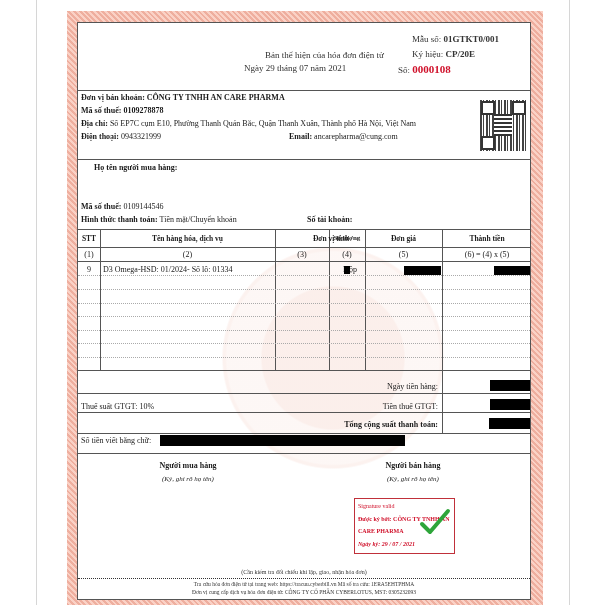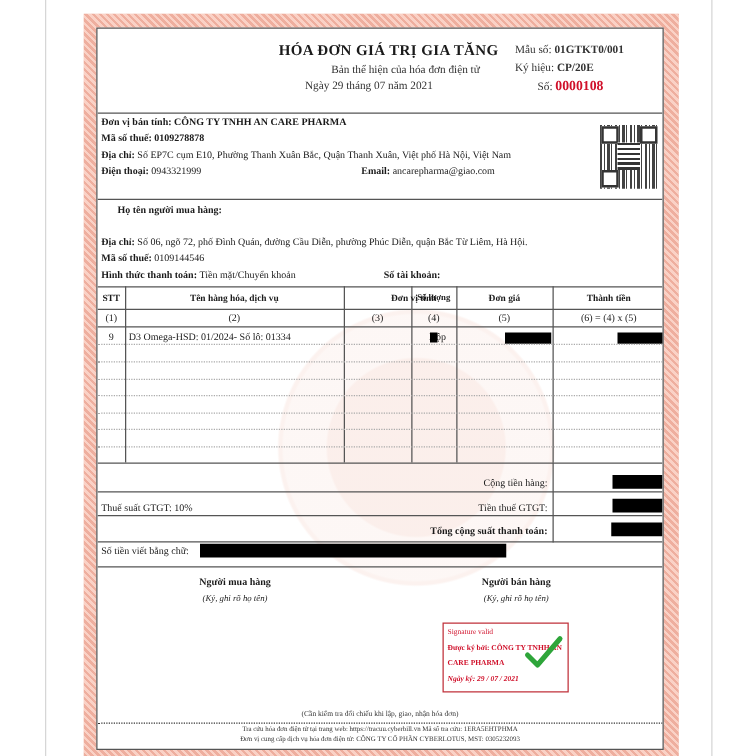--- a/index.html
+++ b/index.html
@@ -64,62 +64,58 @@
 </style>
 </head>
 <body>
 
 <div class="page"></div>
 <div class="frame"></div>
 
 <div class="inner">
   <div class="watermark"></div>
 
-  <div class="abs title" style="left:145px; top:10px;">HÓA ĐƠN GIÁ TRỊ GIA TĂNG</div>
   <div class="abs sub" style="left:172px; top:27px;margin-left:15px;">Bản thể hiện của hóa đơn điện tử</div>
   <div class="abs sub" style="left:166px; top:40px;">Ngày  29  tháng  07  năm  2021</div>
 
   <div class="abs sub" style="left:334px; top:11px;">
     <span>Mẫu số: </span><b>01GTKT0/001</b>
   </div>
   <div class="abs sub" style="left:334px; top:26px;">
     <span>Ký hiệu: </span><b>CP/20E</b>
   </div>
-  <div class="abs sub" style="left:352px; top:40px;">
+  <div class="abs sub" style="left:320px; top:40px;">
     <span>Số: </span><b class="red" style="font-size:11px;">0000108</b>
   </div>
 
   <div class="hline" style="top:67px;"></div>
 
   <div class="abs t8" style="left:3px; top:70px;">
-    <b>Đơn vị bán tính: </b><b>CÔNG TY TNHH AN CARE PHARMA</b>
+    <b>Đơn vị bán khoản: </b><b>CÔNG TY TNHH AN CARE PHARMA</b>
   </div>
   <div class="abs t8" style="left:3px; top:83px;">
     <b>Mã số thuế: </b><b>0109278878</b>
   </div>
   <div class="abs t8" style="left:3px; top:96px;">
-    <b>Địa chỉ: </b><span> Số EP7C cụm E10, Phường Thanh Xuân Bắc, Quận Thanh Xuân, Việt phố Hà Nội, Việt Nam</span>
+    <b>Địa chỉ: </b><span> Số EP7C cụm E10, Phường Thanh Quán Bắc, Quận Thanh Xuân, Thành phố Hà Nội, Việt Nam</span>
   </div>
   <div class="abs t8" style="left:3px; top:109px;">
     <b>Điện thoại: </b><span>0943321999</span>
   </div>
   <div class="abs t8" style="left:211px; top:109px;">
-    <b>Email: </b><span>ancarepharma@giao.com</span>
+    <b>Email: </b><span>ancarepharma@cung.com</span>
   </div>
   <div class="qr">
       <div class="c3"></div>
       <div class="mid"></div>
     </div>
 
   <div class="hline" style="top:136px;"></div>
 
   <div class="abs t8 b" style="left:16px; top:140px;">Họ tên người mua hàng:</div>
-  <div class="abs t8" style="left:3px; top:166px;">
-    <b>Địa chỉ: </b><span>Số 06, ngõ 72, phố Đình Quán, đường Cầu Diễn, phường Phúc Diễn, quận Bắc Từ Liêm, Hà Hội.</span>
-  </div>
   <div class="abs t8" style="left:3px; top:179px;">
     <b>Mã số thuế: </b><span>0109144546</span>
   </div>
   <div class="abs t8" style="left:3px; top:192px;">
     <b>Hình thức thanh toán: </b><span>Tiền mặt/Chuyển khoản</span>
   </div>
   <div class="abs t8 b" style="left:229px; top:192px;">Số tài khoản:</div>
 
   <div class="hline" style="top:206px;"></div>
   <div class="hline" style="top:224px;"></div>
@@ -157,21 +153,21 @@
 
   <div class="dline" style="left:0; right:0; top:252px;"></div>
   <div class="dline" style="left:0; right:0; top:266px;"></div>
   <div class="dline" style="left:0; right:0; top:280px;"></div>
   <div class="dline" style="left:0; right:0; top:293px;"></div>
   <div class="dline" style="left:0; right:0; top:307px;"></div>
   <div class="dline" style="left:0; right:0; top:320px;"></div>
   <div class="dline" style="left:0; right:0; top:334px;"></div>
 
   <div class="vline" style="left:364px; top:347px; height:64px;"></div>
-  <div class="abs t8" style="right:92px; top:359px;">Cộng tiền hàng:</div>
+  <div class="abs t8" style="right:92px; top:359px;">Ngày tiền hàng:</div>
   <div class="redact" style="left:412px; top:357px; width:40px; height:11px;"></div>
   <div class="hline" style="top:370px;"></div>
 
   <div class="abs t8" style="left:3px; top:379px;">Thuế suất GTGT: 10%</div>
   <div class="abs t8" style="right:92px; top:379px;">Tiền thuế GTGT:</div>
   <div class="redact" style="left:412px; top:376px; width:40px; height:11px;"></div>
   <div class="hline" style="top:389px;"></div>
 
   <div class="abs t8 b" style="right:92px; top:397px;">Tổng cộng suất thanh toán:</div>
   <div class="redact" style="left:411px; top:395px; width:41px; height:11px;"></div>

